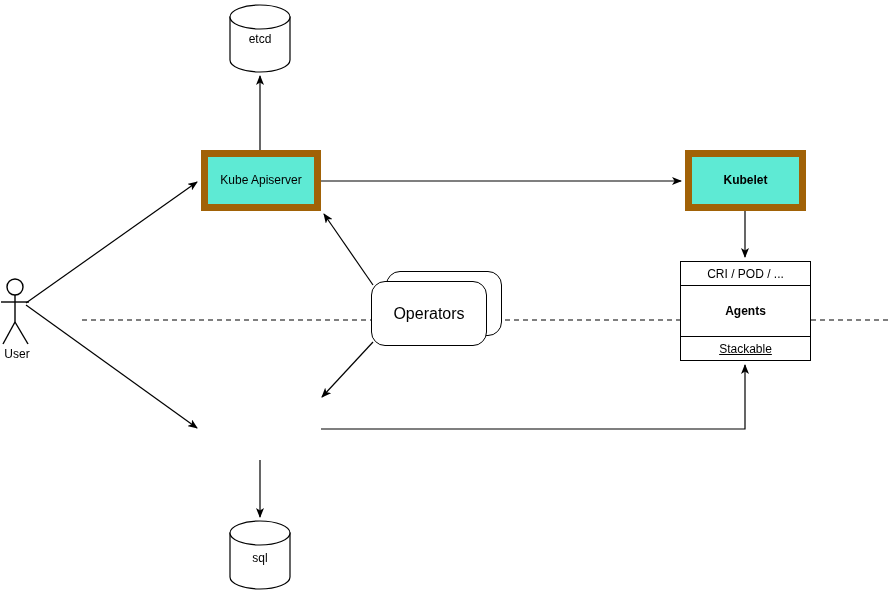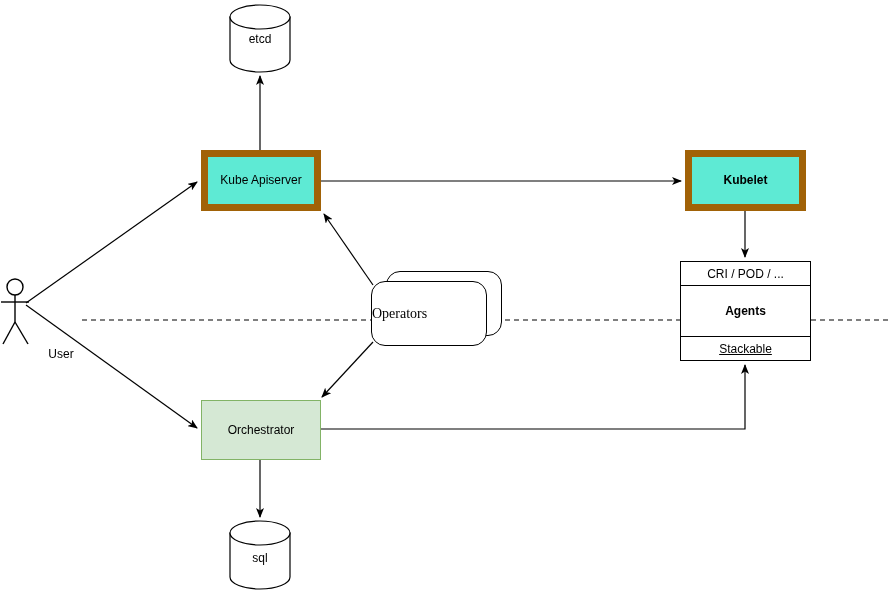--- a/index.html
+++ b/index.html
@@ -78,23 +78,23 @@
   .opcard {
     position: absolute;
     box-sizing: border-box;
     border: 1px solid #000000;
     border-radius: 14px;
     background: #ffffff;
   }
   .opcard-front {
     display: flex;
     align-items: center;
-    font-size: 14px;
+    justify-content: center;
+    font-size: 16px;
     color: #000000;
-    font-family: Liberation Serif, serif;
   }
   .user-label {
     position: absolute;
     font-size: 12px;
     color: #000000;
     text-align: center;
     white-space: nowrap;
   }
 </style>
 </head>
@@ -157,38 +157,35 @@
   </div>
 
   <div class="node box-apiserver" style="left:201px; top:150px; width:120px; height:61px;">
     <span>Kube Apiserver</span>
   </div>
 
   <div class="node box-kubelet" style="left:685px; top:150px; width:121px; height:61px;font-weight:bold;">
     <span>Kubelet</span>
   </div>
 
-  <div class="node box-orchestrator" style="left:201px; top:400px; width:120px; height:60px;">
-    <span>Orchestrator</span>
-  </div>
 
   <div class="agents-stack" style="left:680px; top:261px; width:131px; height:100px;">
     <div class="agents-seg agents-head">
       <span>CRI / POD / ...</span>
     </div>
     <div class="agents-seg agents-body">
       <span>Agents</span>
     </div>
     <div class="agents-seg agents-foot">
       <span>Stackable</span>
     </div>
   </div>
 
   <div class="opcard" style="left:386px; top:271px; width:116px; height:65px;"></div>
   <div class="opcard opcard-front" style="left:371px; top:281px; width:116px; height:65px;">
     <span>Operators</span>
   </div>
 
-  <div class="user-label" style="left:0px; top:347px; width:34px;margin-left:44px;">
+  <div class="user-label" style="left:0px; top:347px; width:34px;">
     <span>User</span>
   </div>
 
 </div>
 
 </body></html>

